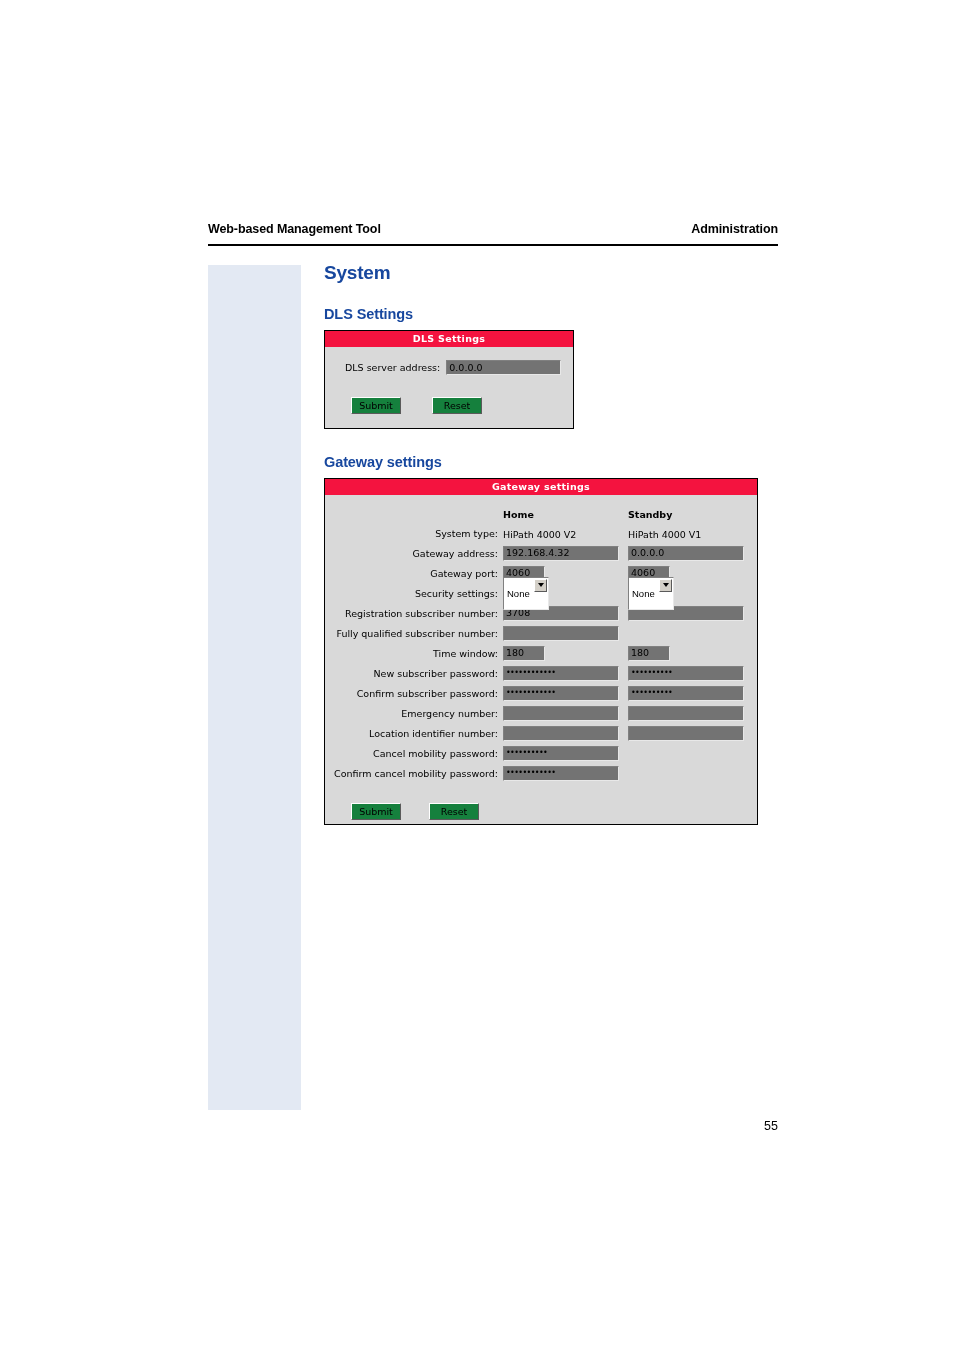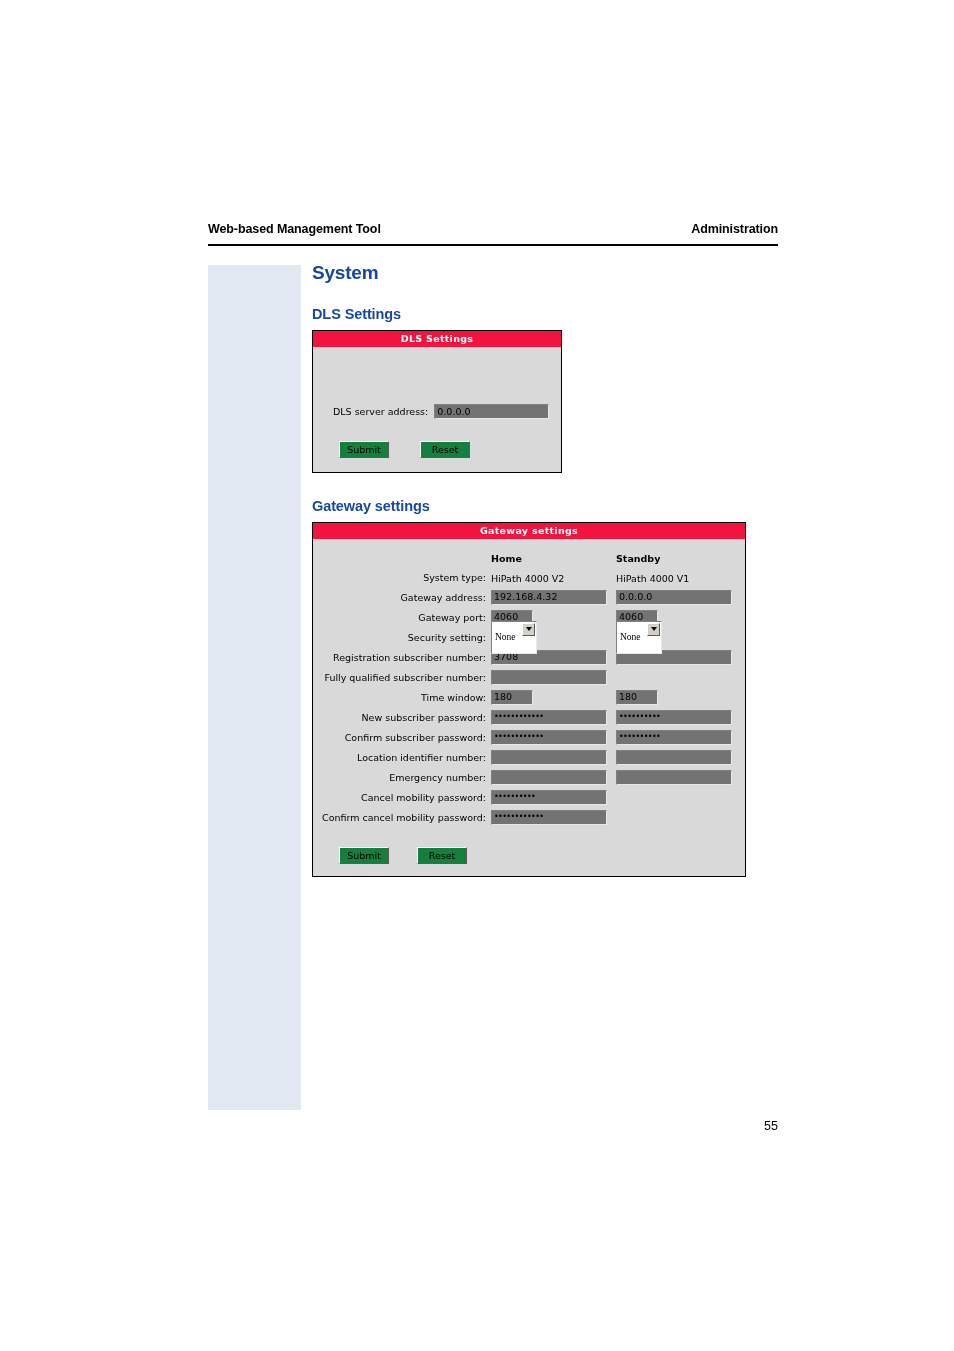--- a/index.html
+++ b/index.html
@@ -54,21 +54,21 @@
     width: 78px;
     text-align: right;
     font-size: 12.5px;
     font-weight: normal;
     color: #000;
   }
 
   
   .content {
     position: absolute;
-    left: 312px;
+    left: 324px;
     top: 262px;
     width: 470px;
   }
 
   h1.section-title {
     margin: 0;
     font-size: 19px;
     font-weight: bold;
     color: #17479e;
     letter-spacing: -0.2px;
@@ -131,21 +131,20 @@
   .panel-body {
     padding: 10px 12px 10px 12px;
   }
 
   
   .dls-panel { width: 250px; }
   .dls-row {
     display: flex;
     align-items: center;
     padding: 3px 0 0 8px;
-    margin-top: 44px;
   }
   .dls-label {
     font-size: 9.5px;
     color: #000;
     font-family: "DejaVu Sans", sans-serif;
     margin-right: 6px;
     white-space: nowrap;
   }
   .dls-buttons {
     display: flex;
@@ -197,21 +196,21 @@
 
   .sel {
     box-sizing: border-box;
     height: 33px;
     background: #ffffff;
     border-top: 1.5px solid #808080;
     border-left: 1.5px solid #808080;
     border-right: 1.5px solid #e8e8e8;
     border-bottom: 1.5px solid #e8e8e8;
     font-size: 9.5px;
-    font-family: Liberation Serif, serif;
+    font-family: Liberation Sans, sans-serif;
     color: #000;
     display: flex;
     align-items: center;
     padding-left: 3px;
     width: 46px;
     position: relative;
   }
   .sel .arrow-box {
     position: absolute;
     right: 1px;
@@ -229,21 +228,21 @@
   }
   .tri-down {
     width: 0; height: 0;
     border-left: 3px solid transparent;
     border-right: 3px solid transparent;
     border-top: 4px solid #000;
   }
 
   
   .gw-panel { width: 434px; }
-  .gw-body { padding: 8px 0 12px 0; }
+  .gw-body { padding: 8px 0 4px 0; }
   .gw-row {
     display: flex;
     align-items: center;
     height: 20px;
   }
   .gw-label {
     width: 178px;
     flex: 0 0 178px;
     text-align: right;
     font-size: 9.5px;
@@ -357,21 +356,21 @@
         <span class="gw-label">Gateway port:</span>
         <span class="gw-col gap">
           <span class="txt w42">4060</span>
         </span>
         <span class="gw-col">
           <span class="txt w42">4060</span>
         </span>
       </div>
 
       <div class="gw-row">
-        <span class="gw-label">Security setting:</span>
+        <span class="gw-label">Security settings:</span>
         <span class="gw-col gap">
           <span class="sel">
             <span>None</span>
             <span class="arrow-box">
                 <span class="tri-down"></span>
               </span>
           </span>
         </span>
         <span class="gw-col">
           <span class="sel">
@@ -425,31 +424,31 @@
         <span class="gw-label">Confirm subscriber password:</span>
         <span class="gw-col gap">
           <span class="txt pw w116">••••••••••••</span>
         </span>
         <span class="gw-col">
           <span class="txt pw w116">••••••••••</span>
         </span>
       </div>
 
       <div class="gw-row">
+        <span class="gw-label">Emergency number:</span>
+        <span class="gw-col gap">
+          <span class="txt w116"></span>
+        </span>
+        <span class="gw-col">
+          <span class="txt w116"></span>
+        </span>
+      </div>
+
+      <div class="gw-row">
         <span class="gw-label">Location identifier number:</span>
-        <span class="gw-col gap">
-          <span class="txt w116"></span>
-        </span>
-        <span class="gw-col">
-          <span class="txt w116"></span>
-        </span>
-      </div>
-
-      <div class="gw-row">
-        <span class="gw-label">Emergency number:</span>
         <span class="gw-col gap">
           <span class="txt w116"></span>
         </span>
         <span class="gw-col">
           <span class="txt w116"></span>
         </span>
       </div>
 
       <div class="gw-row">
         <span class="gw-label">Cancel mobility password:</span>

